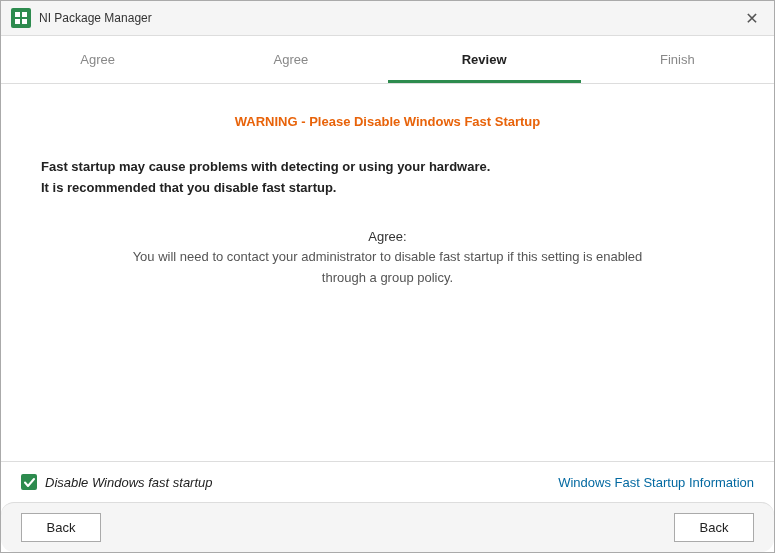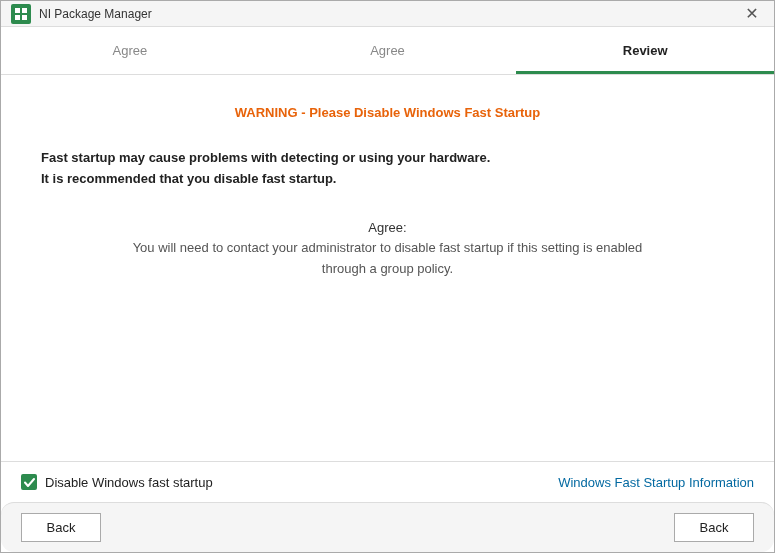--- a/index.html
+++ b/index.html
@@ -19,21 +19,21 @@
       height: 553px;
       background: #ffffff;
       border: 1px solid #aaa;
       display: flex;
       flex-direction: column;
     }
     
     .title-bar {
       background: #f5f5f5;
       border-bottom: 1px solid #ddd;
-      height: 26px;
+      height: 35px;
       display: flex;
       align-items: center;
       padding: 0 10px;
       flex-shrink: 0;
     }
     .title-bar-icon {
       width: 20px;
       height: 20px;
       background: #2d8b4e;
       border-radius: 2px;
@@ -156,20 +156,21 @@
       cursor: pointer;
       background: #2d8b4e;
     }
     .checkbox-custom svg {
       width: 11px;
       height: 11px;
     }
     .checkbox-label {
       font-size: 13px;
       color: #222;
+      font-style: italic;
     }
     .info-link {
       margin-left: auto;
       color: #0369a1;
       font-size: 13px;
       text-decoration: none;
       cursor: pointer;
     }
     
     .footer {
@@ -213,20 +214,23 @@
   <div class="steps-bar">
     <div class="step">
       <span>Agree</span>
     </div>
     <div class="step">
       <span>Agree</span>
     </div>
     <div class="step active">
       <span>Review</span>
     </div>
+    <div class="step">
+      <span>Finish</span>
+    </div>
   </div>
 
   <div class="content">
     <div class="warning-title">WARNING - Please Disable Windows Fast Startup</div>
 
     <div class="main-message">
       <span>Fast startup may cause problems with detecting or using your hardware.</span><br>
       <span>It is recommended that you disable fast startup.</span>
     </div>
 

